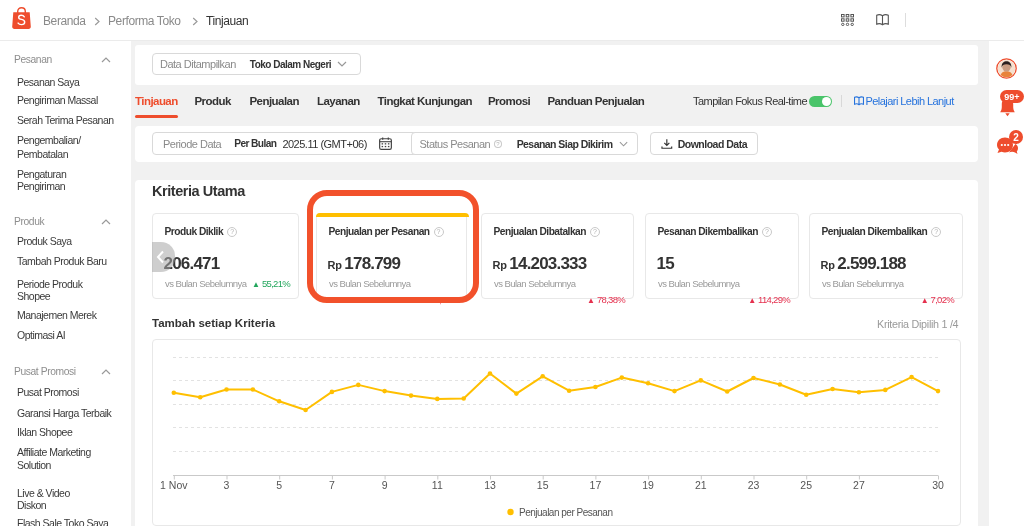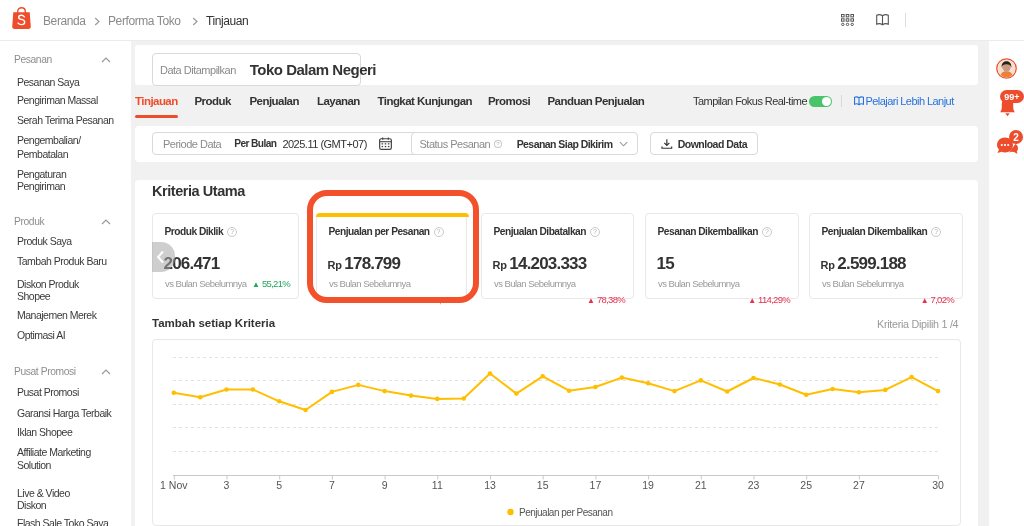--- a/index.html
+++ b/index.html
@@ -82,21 +82,21 @@
   <span class="side-i" style="top:35px;">Pesanan Saya</span>
   <span class="side-i" style="top:53px;">Pengiriman Massal</span>
   <span class="side-i" style="top:73px;">Serah Terima Pesanan</span>
   <span class="side-i" style="top:93px;">Pengembalian/</span>
   <span class="side-i" style="top:107px;">Pembatalan</span>
   <span class="side-i" style="top:126.5px;">Pengaturan</span>
   <span class="side-i" style="top:139px;">Pengiriman</span>
   <span class="side-h" style="top:174.6px;">Produk</span>
   <span class="side-i" style="top:193.8px;">Produk Saya</span>
   <span class="side-i" style="top:214.3px;">Tambah Produk Baru</span>
-  <span class="side-i" style="top:236.7px;">Diskon Produk</span>
+  <span class="side-i" style="top:236.7px;">Periode Produk</span>
   <span class="side-i" style="top:248.9px;">Shopee</span>
   <span class="side-i" style="top:267.6px;">Manajemen Merek</span>
   <span class="side-i" style="top:287.8px;">Optimasi AI</span>
   <span class="side-h" style="top:325.2px;">Pusat Promosi</span>
   <span class="side-i" style="top:345.4px;">Pusat Promosi</span>
   <span class="side-i" style="top:365.5px;">Garansi Harga Terbaik</span>
   <span class="side-i" style="top:384.7px;">Iklan Shopee</span>
   <span class="side-i" style="top:404.8px;">Affiliate Marketing</span>
   <span class="side-i" style="top:417.5px;">Solution</span>
   <span class="side-i" style="top:437.6px;margin-top:8px;">Live &amp; Video</span>
@@ -109,23 +109,23 @@
       <path d="M1 5 L5 1 L9 5" stroke="#999" stroke-width="1.2" fill="none"></path>
     </svg>
   <svg style="position:absolute; left:101px; top:328.2px;" width="10" height="6" viewBox="0 0 10 6">
       <path d="M1 5 L5 1 L9 5" stroke="#999" stroke-width="1.2" fill="none"></path>
     </svg>
 </div>
 
 <div id="rail"></div>
 
 <div id="topbar">
-  <div class="fbox" style="left:17px; top:8px; width:209px; height:33px; padding:4px 7px;">
+  <div class="fbox" style="left:17px; top:8px; width:209px; height:22px; padding:4px 7px;">
     <span style="font-size:11px; letter-spacing:-0.5px; color:#8a8a8a;">Data Ditampilkan</span>
-    <span style="font-size:15px; font-weight:700; margin-left:14px; letter-spacing:-0.5px;">Toko Dalam Negeri</span>
+    <span style="font-size:10px; font-weight:700; margin-left:14px; letter-spacing:-0.5px;">Toko Dalam Negeri</span>
     <svg style="margin-left:6px;" width="10" height="6" viewBox="0 0 10 6">
         <path d="M1 1 L5 5 L9 1" stroke="#999" stroke-width="1.2" fill="none"></path>
       </svg>
   </div>
 </div>
 
 <span class="tab" style="left:135px; color:#ee4d2d;">Tinjauan</span>
 <span class="tab" style="left:194.5px;">Produk</span>
 <span class="tab" style="left:249.5px;">Penjualan</span>
 <span class="tab" style="left:317px;">Layanan</span>
@@ -140,21 +140,21 @@
 <div class="abs" style="left:841px; top:95px; width:1px; height:12px; background:#d8d8d8;"></div>
 <svg class="abs" style="left:853.5px; top:96px;" width="10" height="10" viewBox="0 0 13 12">
   <path d="M0.7 1.2 C2.6 0.3 4.8 0.5 6.5 1.8 C8.2 0.5 10.4 0.3 12.3 1.2 V10.2 C10.4 9.4 8.2 9.6 6.5 10.8 C4.8 9.6 2.6 9.4 0.7 10.2 Z M6.5 1.8 V10.8" fill="none" stroke="#2673dd" stroke-width="1.4"></path>
 </svg>
 <span class="abs" style="left:865.5px; top:94.5px; font-size:11px; letter-spacing:-0.55px; color:#2673dd; white-space:nowrap;">Pelajari Lebih Lanjut</span>
 
 <div id="filtercard">
   <div class="fbox" style="left:17px; width:290px; padding:0 10px;">
     <span style="font-size:11px; letter-spacing:-0.5px; color:#8a8a8a;">Periode Data</span>
     <span style="font-size:10.2px; font-weight:700; margin-left:13px; letter-spacing:-0.6px;">Per Bulan</span>
-    <span style="font-size:11px; letter-spacing:-0.5px; margin-left:6px;">2025.11 (GMT+07)</span>
+    <span style="font-size:11px; letter-spacing:-0.5px; margin-left:6px;">2025.11 (GMT+06)</span>
     <svg style="margin-left:12px;" width="13" height="13" viewBox="0 0 13 13">
       <rect x="0.65" y="1.75" width="11.7" height="10.6" rx="1.6" fill="none" stroke="#444" stroke-width="1.2"></rect>
       <path d="M0.65 4.7 H12.35" stroke="#444" stroke-width="1.1"></path>
       <path d="M3.7 0.4 V2.8 M9.3 0.4 V2.8" stroke="#444" stroke-width="1.2"></path>
       <g fill="#444">
           <rect x="2.6" y="6.2" width="1.5" height="1.3"></rect>
           <rect x="5.75" y="6.2" width="1.5" height="1.3"></rect>
           <rect x="8.9" y="6.2" width="1.5" height="1.3"></rect>
           <rect x="2.6" y="8.9" width="1.5" height="1.3"></rect>
           <rect x="5.75" y="8.9" width="1.5" height="1.3"></rect>

